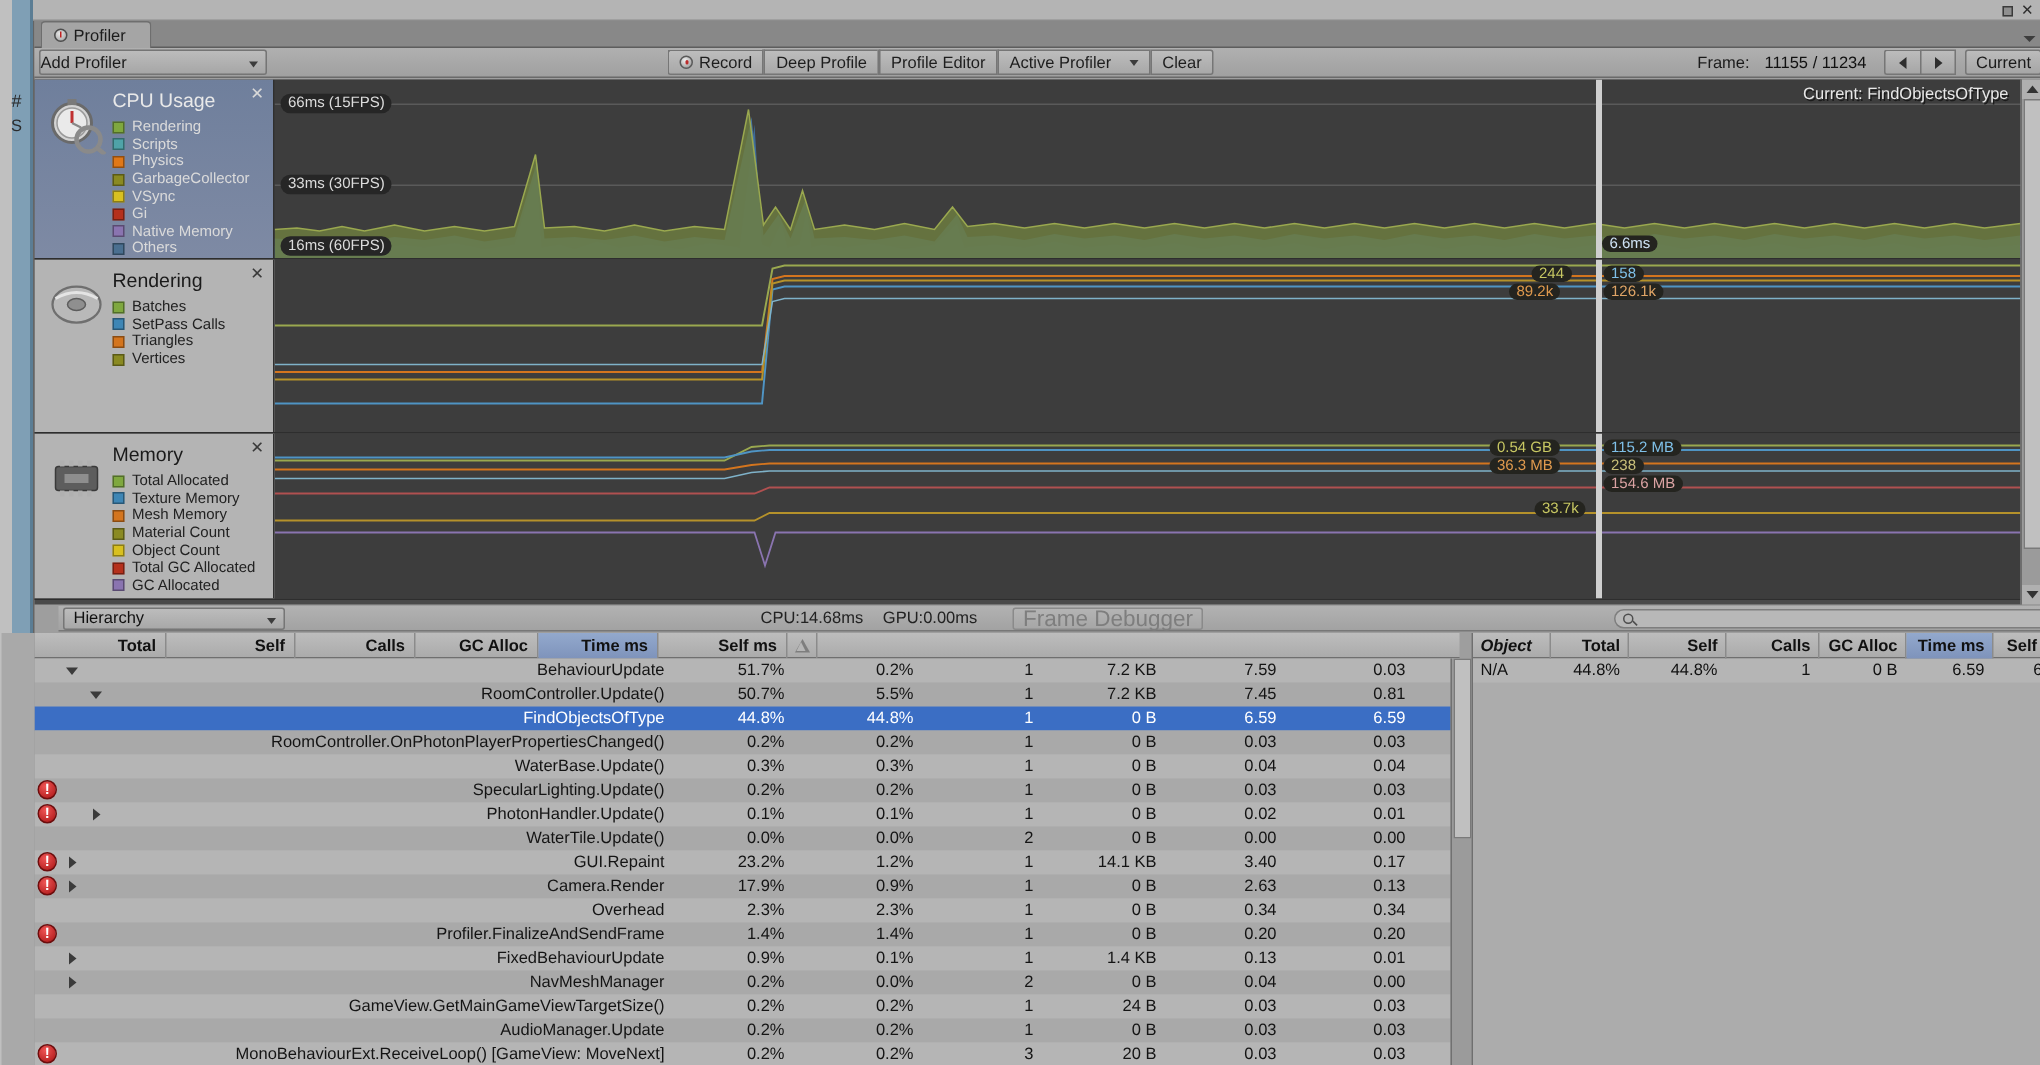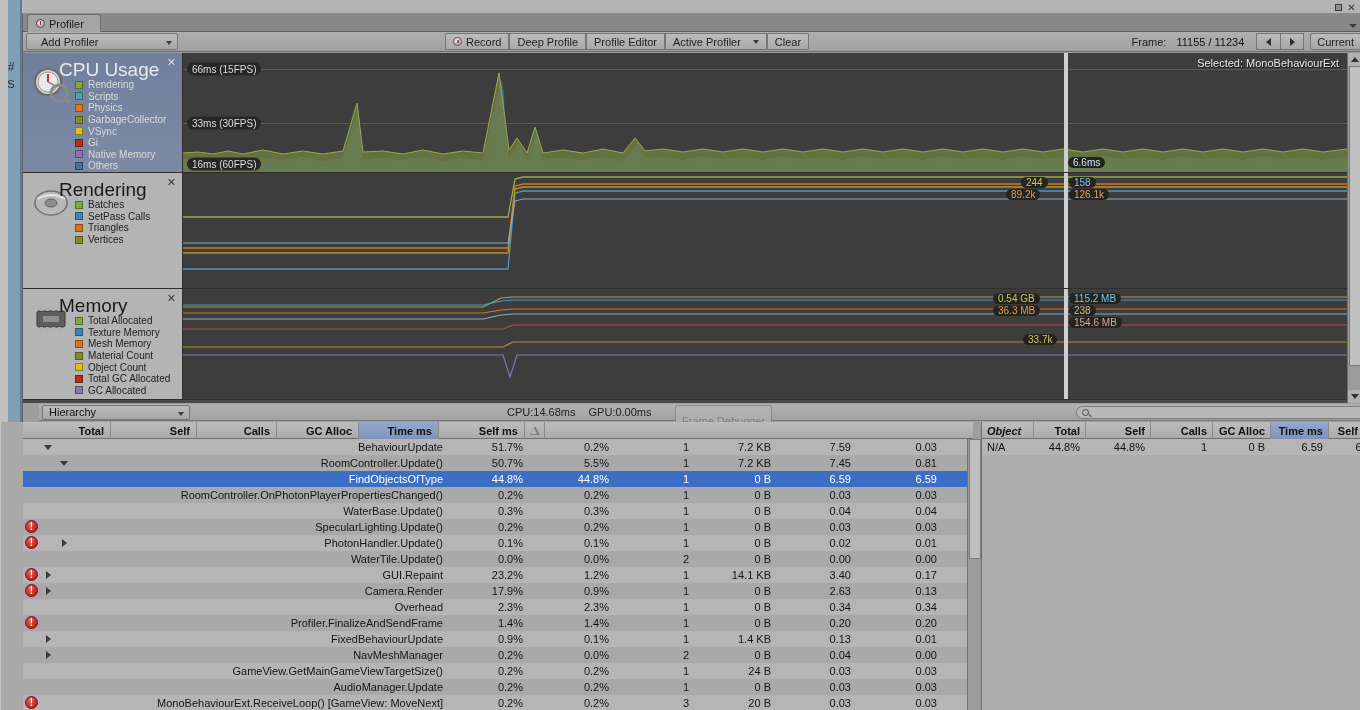--- a/index.html
+++ b/index.html
@@ -52,21 +52,21 @@
   #toolbar{ position:absolute; left:0; top:18px; width:1338px; height:20px;
      background:linear-gradient(#b0b0b0,#a0a0a0); border-bottom:1px solid #6a6a6a;
      display:flex; align-items:center; }
   .tb-btn{ height:17px; display:flex; align-items:center; padding:0 7px; font-size:11px;
      color:#1e1e1e; background:linear-gradient(#bdbdbd,#a8a8a8);
      border:1px solid #767676; border-right:none; }
   .tb-btn:first-child{ border-radius:2px 0 0 2px; }
   .tb-sep{ width:1px; height:17px; background:#767676; }
   #addprofiler{ position:absolute; left:3px; top:1px; width:152px; height:17px;
      background:linear-gradient(#bcbcbc,#a6a6a6); border:1px solid #757575; border-radius:2px;
-     display:flex; align-items:center; padding:0 14px; font-size:11px; color:#1b1b1b;}
+     display:flex; align-items:center; padding:0 0; font-size:11px; color:#1b1b1b;}
   #addprofiler .arrow{ position:absolute; right:5px; top:7px; width:0;height:0;
      border-left:3.5px solid transparent;border-right:3.5px solid transparent;border-top:4px solid #3c3c3c;}
   #tb-center{ position:absolute; left:422px; top:1px; display:flex; align-items:center; height:17px;}
   #tb-center .tb-btn.last{ border-right:1px solid #767676; border-radius:0 2px 2px 0;}
   .rec-dot{ width:9px;height:9px;border-radius:50%;margin-right:4px;
      background:radial-gradient(circle at 38% 32%, #f0f0f0, #8e8e8e); border:1px solid #5a5a5a;
      position:relative;}
   .rec-dot::after{content:"";position:absolute;left:3px;top:2px;width:2px;height:3px;background:#bb2b2b;border-radius:1px;}
   .tb-arrow{ margin-left:12px; width:0;height:0;border-left:3.5px solid transparent;
      border-right:3.5px solid transparent;border-top:4px solid #3c3c3c;}
@@ -89,21 +89,21 @@
   #chart-mem{ height:111px;}
 
   .chart-legend{ position:absolute; left:0; top:0; width:160px; height:100%;
      border-right:1px solid #2f2f2f; padding:6px 0 0 6px; z-index:5; }
   #chart-cpu .chart-legend{ background:linear-gradient(#6f7f9c,#7e8aa4); }
   #chart-render .chart-legend{ background:#b4b4b4; }
   #chart-mem .chart-legend{ background:#b4b4b4; }
   .legend-close{ position:absolute; right:6px; top:3px; font-size:11px; color:#3a3a3a; cursor:default;}
   #chart-cpu .legend-close{ color:#d8d8d8; }
   .legend-icon{ position:absolute; left:8px; top:10px; width:40px; height:40px; }
-  .lg-title{ position:absolute; left:36px; top:6px; font-size:19px; color:#1a1a1a; }
+  .lg-title{ position:absolute; left:52px; top:6px; font-size:13px; color:#1a1a1a; }
   #chart-cpu .lg-title{ color:#e9e9e9; }
   .lg-items{ position:absolute; left:52px; top:26px; }
   .lg-item{ display:flex; align-items:center; height:11.6px; font-size:10px; color:#222; }
   #chart-cpu .lg-item{ color:#dadada; }
   .lg-sw{ width:8px; height:8px; margin-right:5px; border:1px solid rgba(0,0,0,.35); }
 
   .chart-canvas{ position:absolute; left:160px; top:0; right:0; height:100%; background:#3d3d3d; }
   .grid-line{ position:absolute; left:0; right:0; height:1px; background:#5a5a5a; }
   .ms-pill{ position:absolute; left:4px; transform:translateY(-50%); background:#262626;
      color:#dcdcdc; font-size:10px; padding:1px 5px; border-radius:7px; z-index:4;}
@@ -126,22 +126,22 @@
   #hier-bar{ position:absolute; left:0; top:390px; width:1338px; height:17px;
      background:linear-gradient(#b2b2b2,#a2a2a2); border-bottom:1px solid #777;
      display:flex; align-items:center;margin-left:16px; }
   #hier-dd{ margin-left:3px; width:148px; height:15px; background:linear-gradient(#bcbcbc,#a8a8a8);
      border:1px solid #767676; border-radius:2px; display:flex; align-items:center; padding:0 6px;
      font-size:11px; position:relative;}
   #hier-dd .arrow{position:absolute;right:5px;top:6px;width:0;height:0;
      border-left:3.5px solid transparent;border-right:3.5px solid transparent;border-top:4px solid #3c3c3c;}
   #cpu-gpu{ position:absolute; left:468px; top:1px; font-size:11px; color:#222; line-height:15px;}
   #gpu-txt{ margin-left:10px; }
-  #frame-debugger{ position:absolute; left:636px; top:1px; height:32px; padding:0 6px;
-     display:flex;align-items:center; font-size:11px; color:#7e7e7e;
+  #frame-debugger{ position:absolute; left:636px; top:1px; height:15px; padding:0 6px;
+     display:flex;align-items:center; font-size:15px; color:#7e7e7e;
      background:linear-gradient(#b4b4b4,#a6a6a6); border:1px solid #8a8a8a; border-radius:2px;}
   #search-box{ position:absolute; left:1037px; top:2px; width:290px; height:13px; border-radius:7px;
      background:#b8b8b8; border:1px solid #7e7e7e; }
   #search-box .mag{ position:absolute; left:5px; top:2px; width:7px;height:7px;border-radius:50%;
      border:1px solid #4d4d4d;}
   #search-box .mag::after{content:"";position:absolute;left:5px;top:5px;width:4px;height:1px;background:#4d4d4d;transform:rotate(45deg);}
 
   
   #tbl-head{ position:absolute; left:0; top:408px; width:950px; height:17px;
      background:linear-gradient(#bdbdbd,#ababab); border-bottom:1px solid #6f6f6f; display:flex;}
@@ -327,21 +327,21 @@
           <path d="M0,120 L0,106 L20,107 L40,105 L60,108 L80,105 L100,107 L120,104 L140,108 L160,105 L175,55 L180,106 L200,105 L220,107 L240,104 L260,108 L280,105 L300,107 L318,25 L326,104 L336,90 L344,106 L354,80 L360,106 L380,105 L400,107 L420,104 L440,108 L455,90 L462,105 L480,104 L500,107 L520,103 L540,106 L560,104 L580,107 L600,103 L620,106 L640,104 L660,107 L680,103 L700,106 L720,104 L740,107 L760,103 L780,106 L800,104 L820,107 L840,103 L860,106 L880,104 L900,107 L920,103 L940,106 L960,104 L980,107 L1000,103 L1020,106 L1040,104 L1060,107 L1080,103 L1100,106 L1120,104 L1140,107 L1164,104 L1164,120 Z" fill="#4a7fae" opacity="0.9"></path>
           <path d="M0,120 L0,100 L15,99 L30,101 L45,98 L60,101 L80,97 L100,101 L120,98 L140,101 L160,98 L174,50 L180,99 L200,98 L220,101 L240,97 L260,101 L280,98 L300,100 L316,20 L326,97 L334,85 L344,100 L352,74 L360,100 L380,97 L400,100 L420,96 L440,100 L452,85 L462,98 L480,96 L500,99 L520,96 L540,99 L560,96 L580,99 L600,96 L620,99 L640,96 L660,99 L680,96 L700,99 L720,96 L740,99 L760,96 L780,99 L800,96 L820,99 L840,96 L860,99 L880,96 L900,99 L920,96 L940,99 L960,96 L980,99 L1000,96 L1020,99 L1040,96 L1060,99 L1080,96 L1100,99 L1120,96 L1140,99 L1164,96 L1164,120 Z" fill="#6c7b3f" opacity="0.85"></path>
           <path d="M0,100 L15,99 L30,101 L45,98 L60,101 L80,97 L100,101 L120,98 L140,101 L160,98 L174,50 L180,99 L200,98 L220,101 L240,97 L260,101 L280,98 L300,100 L316,20 L326,97 L334,85 L344,100 L352,74 L360,100 L380,97 L400,100 L420,96 L440,100 L452,85 L462,98 L480,96 L500,99 L520,96 L540,99 L560,96 L580,99 L600,96 L620,99 L640,96 L660,99 L680,96 L700,99 L720,96 L740,99 L760,96 L780,99 L800,96 L820,99 L840,96 L860,99 L880,96 L900,99 L920,96 L940,99 L960,96 L980,99 L1000,96 L1020,99 L1040,96 L1060,99 L1080,96 L1100,99 L1120,96 L1140,99 L1164,96" fill="none" stroke="#9aa84f" stroke-width="1"></path>
         </svg>
 
         <div class="ms-pill" style="top:16px">66ms (15FPS)</div>
         <div class="ms-pill" style="top:70px">33ms (30FPS)</div>
         <div class="ms-pill" style="top:111px">16ms (60FPS)</div>
 
         <div class="playhead" style="left:881px"></div>
-        <div id="selected-label">Selected: MonoBehaviourExt</div>
+        <div id="selected-label">Current: FindObjectsOfType</div>
         <div class="val-pill" style="left:885px; top:104px; color:#cfe3f5">6.6ms</div>
       </div>
     </div>
 
     <div class="chart-row" id="chart-render">
       <div class="chart-legend">
         <span class="legend-close">✕</span>
         <svg class="legend-icon" viewBox="0 0 40 40">
           <ellipse cx="20" cy="20" rx="16" ry="12" fill="#b9b9b9" stroke="#6f6f6f" stroke-width="1.5"></ellipse>
           <ellipse cx="20" cy="20" rx="6" ry="4" fill="#8f8f8f" stroke="#5d5d5d"></ellipse>

